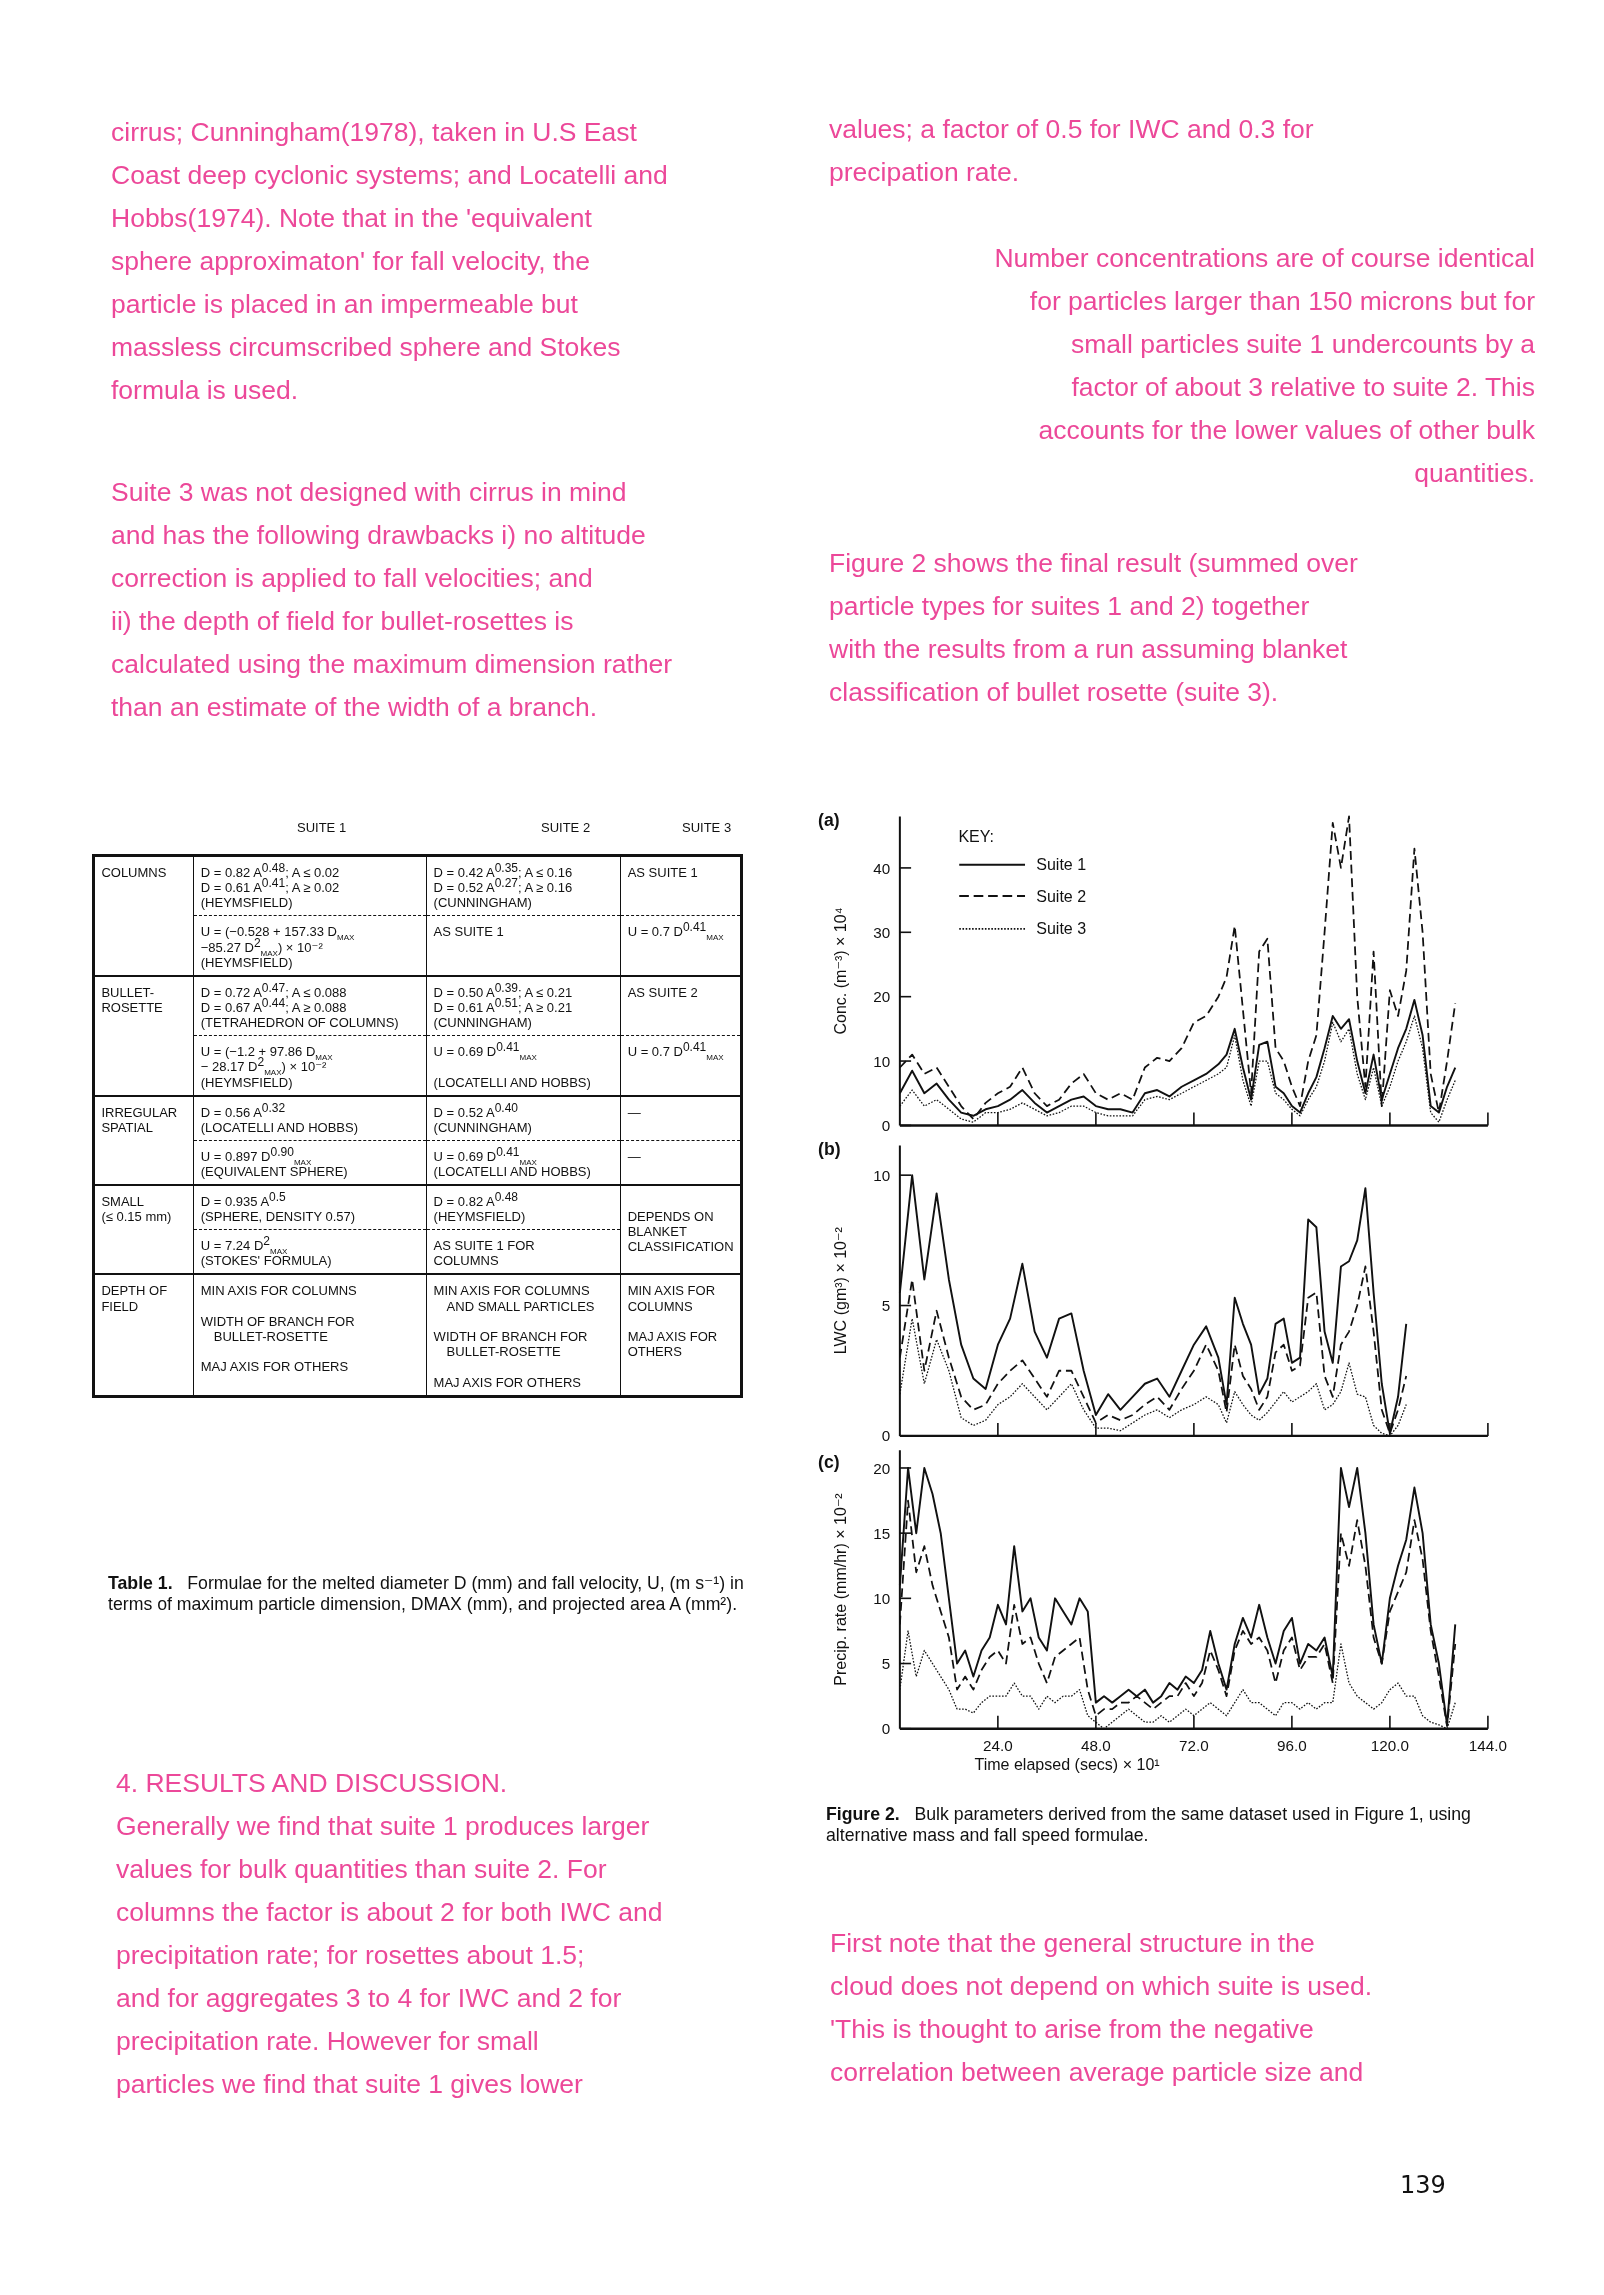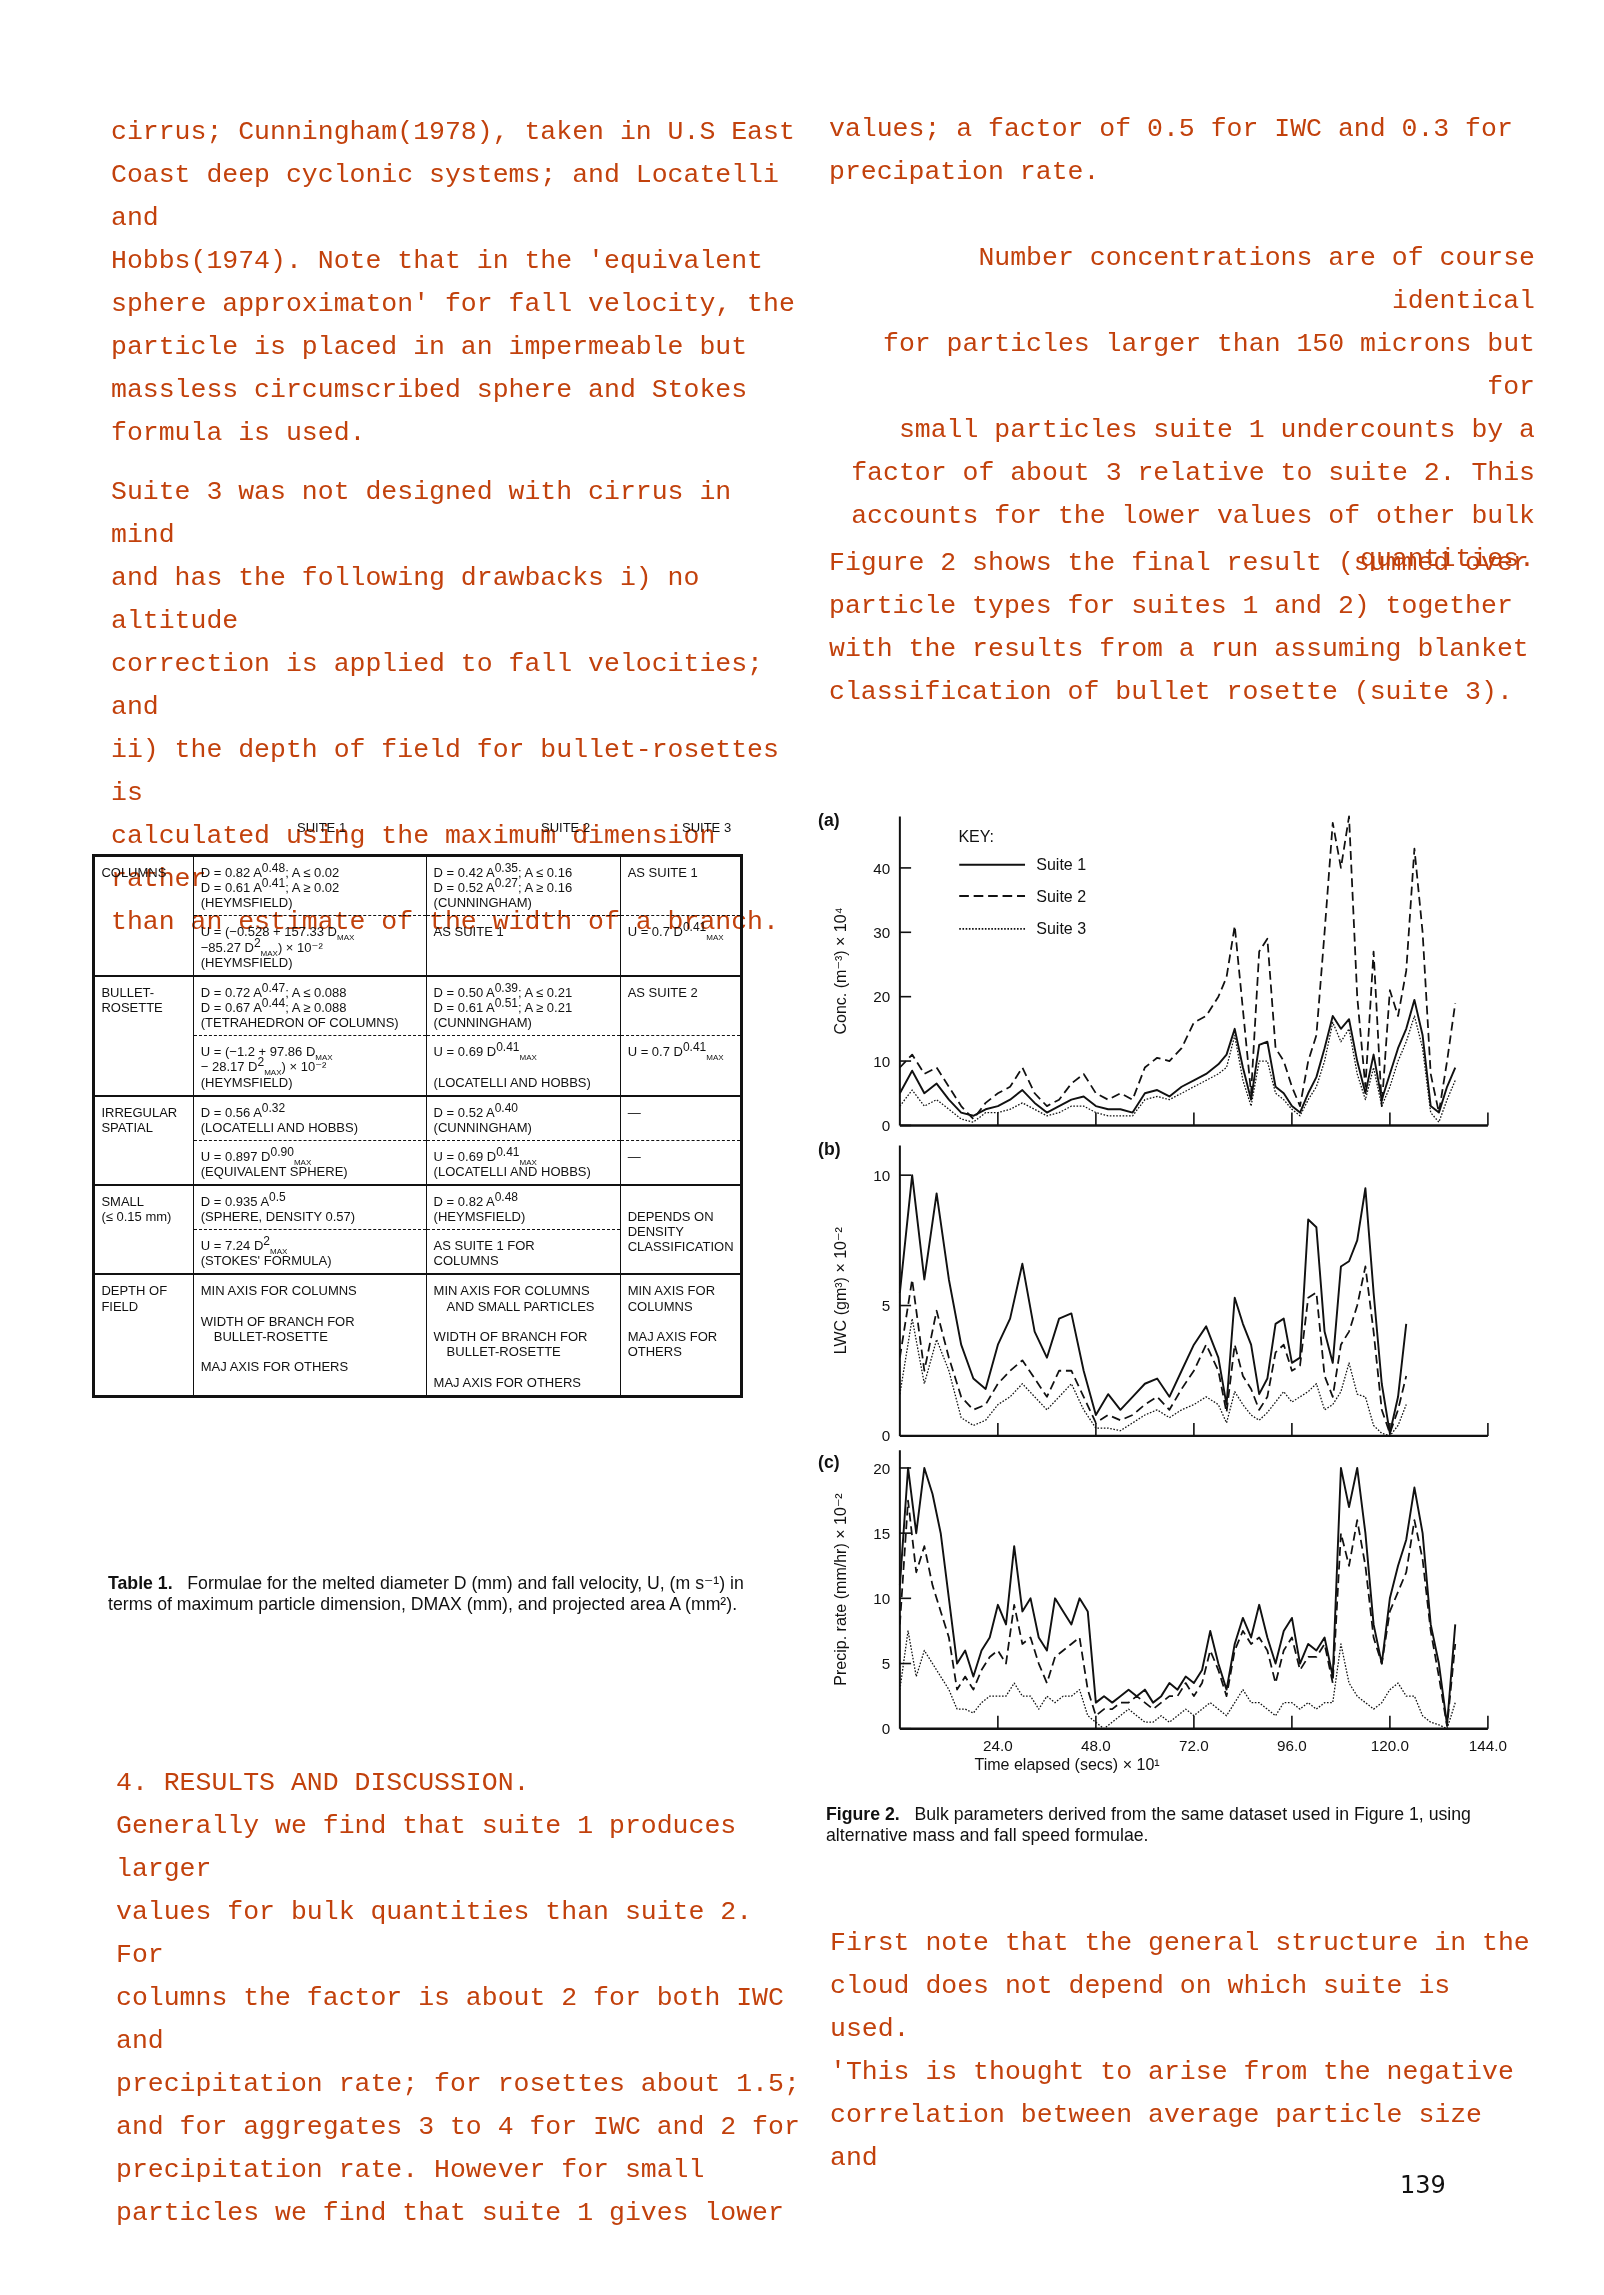--- a/index.html
+++ b/index.html
@@ -1,17 +1,17 @@
 <!DOCTYPE html>
 <html style="font-size:13px"><head>
 <meta charset="utf-8">
 <style>
   html, body { margin: 0; padding: 0; background: #ffffff; }
   body { width: 1605px; height: 2295px; position: relative; overflow: hidden; color: #111; }
-  .mono { font-family: Liberation Mono, monospace; font-size: 26.5px; line-height: 43px; color: #c2410c; }
+  .mono { font-family: Liberation Sans, sans-serif; font-size: 26.5px; line-height: 43px; color: #ec4899; }
   .para { position: absolute; margin: 0; white-space: pre-line; }
   .sans { font-family: "Liberation Sans", "DejaVu Sans", sans-serif; }
   #table-wrap { position: absolute; left: 92px; top: 806px; width: 666px; }
   .col-head { position: absolute; top: 14.4px; font-size: 13px; }
   table.formulae { position: absolute; top: 48px; left: 0; width: 651px; border-collapse: collapse; border: 3.2px solid #111; font-size: 13px; line-height: 15.2px; }
   table.formulae td { border-left: 1.6px solid #111; border-right: 1.6px solid #111; vertical-align: top; padding: 8px 6.4px 4.8px 6.4px; }
   table.formulae tr.grp-top td { border-top: 2.4px solid #111; }
   table.formulae tr.sub td.c { border-top: 1.6px dashed #111; }
   table.formulae td.lbl { width: 92px; border-bottom: none; }
   table.formulae td.s1 { width: 233px; }
@@ -146,21 +146,21 @@
           <td class="s1 c">
             <span class="cell-line">D = 0.935 A<sup>0.5</sup></span>
             <span class="cell-line">(SPHERE, DENSITY 0.57)</span>
           </td>
           <td class="s2 c">
             <span class="cell-line">D = 0.82 A<sup>0.48</sup></span>
             <span class="cell-line">(HEYMSFIELD)</span>
           </td>
           <td class="s3 c" rowspan="2" style="vertical-align: middle;">
             <span class="cell-line">DEPENDS ON</span>
-            <span class="cell-line">DENSITY</span>
+            <span class="cell-line">BLANKET</span>
             <span class="cell-line">CLASSIFICATION</span>
           </td>
         </tr>
         <tr class="sub">
           <td class="s1 c">
             <span class="cell-line">U = 7.24 D<sup>2</sup><sub style="font-size:8px">MAX</sub></span>
             <span class="cell-line">(STOKES' FORMULA)</span>
           </td>
           <td class="s2 c">
             <span class="cell-line">AS SUITE 1 FOR</span>

